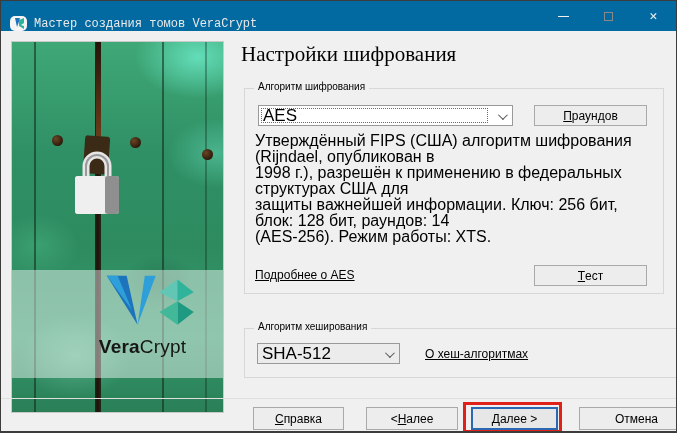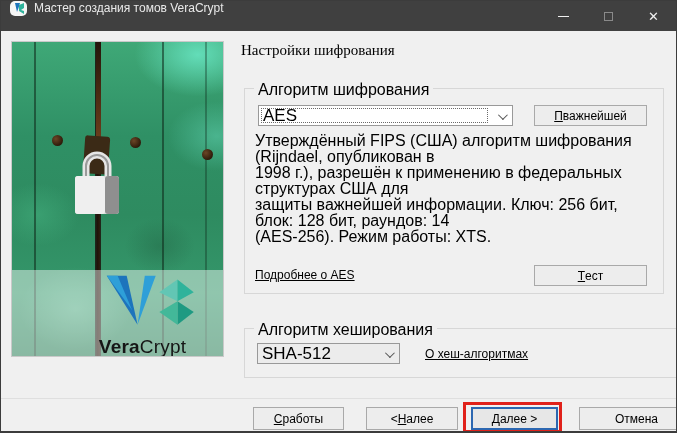--- a/index.html
+++ b/index.html
@@ -3,36 +3,36 @@
 <meta charset="utf-8">
 <style>
   * { margin:0; padding:0; box-sizing:border-box; }
   body { background:#cfcfcf; font-family:"Liberation Sans", sans-serif; }
   .window{
     position:relative; width:677px; height:433px; background:#f0f0f0;
     border:1px solid #3c3c3c; border-bottom:2px solid #3c3c3c; overflow:hidden;
   }
   
   .titlebar{
-    position:absolute; left:0; top:0; right:0; height:30px; background:#404040;
-    display:flex; align-items:flex-start; color:#e9e9e9; font-size:12px;
+    position:absolute; left:0; top:0; right:0; height:30px; background:#0369a1;
+    display:flex; align-items:flex-end; color:#e9e9e9; font-size:12px;font-family:Liberation Mono, monospace;
   }
   .app-icon{ width:17px; height:15px; background:#f5f5f5; border-radius:5px;
     margin:0 7px 0 9px; position:relative; overflow:hidden; }
   .app-icon svg{ position:absolute; left:2px; top:2px; }
   .tb-title{ flex:1; white-space:nowrap; overflow:hidden; }
   .tb-btn{ width:45px; height:30px; display:flex; align-items:center; justify-content:center;
     color:#f0f0f0; font-size:13px; }
   .tb-min-glyph{ display:block; width:11px; height:1px; background:#f0f0f0; }
   .tb-max-glyph{ display:block; width:9px; height:9px; border:1px solid #8a8a8a; }
   .tb-close-glyph{ font-size:13px; line-height:1; }
   
   .content{ position:absolute; left:0; top:30px; right:0; bottom:0; background:#f0f0f0; }
   
-  .photo{ position:absolute; left:10px; top:10px; width:213px; height:316px;
+  .photo{ position:absolute; left:10px; top:10px; width:213px; height:372px;
     border:1px solid #c9c9c9; overflow:hidden;
     background:
       radial-gradient(90px 60px at 88% 4%, rgba(101,224,188,.95), rgba(101,224,188,0) 70%),
       radial-gradient(70px 50px at 97% 30%, rgba(96,210,176,.55), rgba(96,210,176,0) 70%),
       radial-gradient(60px 45px at 12% 55%, rgba(70,180,130,.5), rgba(70,180,130,0) 70%),
       radial-gradient(80px 60px at 30% 85%, rgba(140,220,185,.35), rgba(140,220,185,0) 70%),
       radial-gradient(50px 40px at 70% 65%, rgba(30,90,60,.35), rgba(30,90,60,0) 70%),
       linear-gradient(180deg, #3fa877 0%, #2f9065 30%, #2e8b60 55%, #35976b 80%, #2a7f57 100%);
     text-decoration: underline;
   }
@@ -46,24 +46,24 @@
   .bolt{ position:absolute; width:11px; height:11px; border-radius:50%;
     background:radial-gradient(circle at 35% 35%, #6b4526, #2e1a0a 70%); }
   .padlock{ position:absolute; left:60px; top:102px; }
   .band{ position:absolute; left:0; right:0; top:228px; height:108px;
     background:rgba(255,255,255,.45); }
   .logo-wrap{ position:absolute; left:56px; right:6px; top:4px; text-align:center; }
   .wordmark{ font-size:19px; color:#161616; letter-spacing:.2px; }
   .wordmark .b{ font-weight:700; }
   
   .heading{ position:absolute; left:240px; top:11px;
-    font-family:"Liberation Serif", serif; font-size:15px; color:#000;text-align:right; }
+    font-family:"Liberation Serif", serif; font-size:21px; color:#000;text-align:right; }
   .groupbox{ position:absolute; border:1px solid #d7d7d7; }
   .gb-label{ position:absolute; top:-8px; left:9px; background:#f0f0f0; padding:0 4px;
-    font-size:16px; color:#000; white-space:nowrap; }
+    font-size:10px; color:#000; white-space:nowrap; }
   .gb-enc{ left:243px; top:57px; width:420px; height:206px; }
   .gb-hash{ left:243px; top:297px; width:508px; height:50px; }
   .combo{ position:absolute; height:21px; background:#fff; border:1px solid #999;
     font-size:17px; color:#000; display:flex; align-items:center; padding-left:4px; }
   .combo .chev{ position:absolute; right:7px; top:7px; width:7px; height:7px;
     border-right:1.5px solid #555; border-bottom:1.5px solid #555;
     transform:rotate(45deg) translateY(-2px); }
   .combo-enc{ left:13px; top:16px; width:255px; }
   .combo-enc .focus-dots{ position:absolute; left:2px; top:2px; right:24px; bottom:2px;
     border:1px dotted #6a6a6a; }
@@ -155,21 +155,21 @@
 
       <div class="combo combo-enc">
         <span>AES</span>
         <span class="focus-dots"></span>
         <span class="chev"></span>
       </div>
 
       <button class="btn btn-verify">
           <span></span>
           <span class="key">П</span>
-          <span>важнейшей</span>
+          <span>раундов</span>
         </button>
 
       <div class="desc">Утверждённый FIPS (США) алгоритм шифрования (Rijndael, опубликован в
 1998 г.), разрешён к применению в федеральных структурах США для
 защиты важнейшей информации. Ключ: 256 бит, блок: 128 бит, раундов: 14
 (AES-256). Режим работы: XTS.</div>
 
       <span class="link link-aes">Подробнее о AES</span>
 
       <button class="btn btn-test">
@@ -188,21 +188,21 @@
       </div>
 
       <span class="link link-hash">О хеш-алгоритмах</span>
     </div>
 
     <div class="separator"></div>
 
     <button class="btn fbtn btn-help">
         <span></span>
         <span class="key">С</span>
-        <span>работы</span>
+        <span>правка</span>
       </button>
     <button class="btn fbtn btn-back">
         <span>&lt; </span>
         <span class="key">Н</span>
         <span>алее</span>
       </button>
     <button class="btn fbtn btn-next">
         <span></span>
         <span class="key">Д</span>
         <span>алее &gt;</span>

